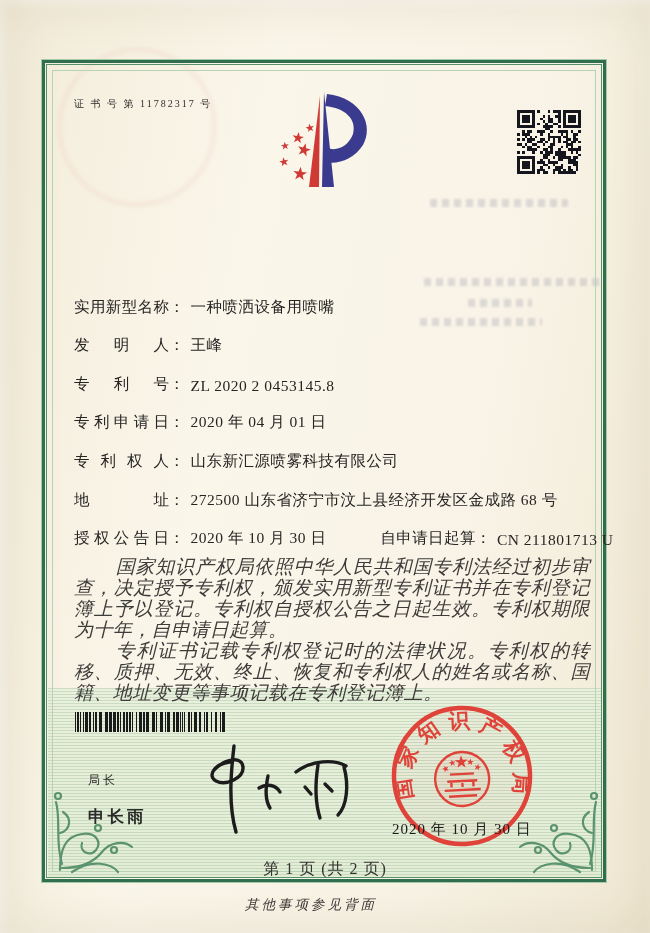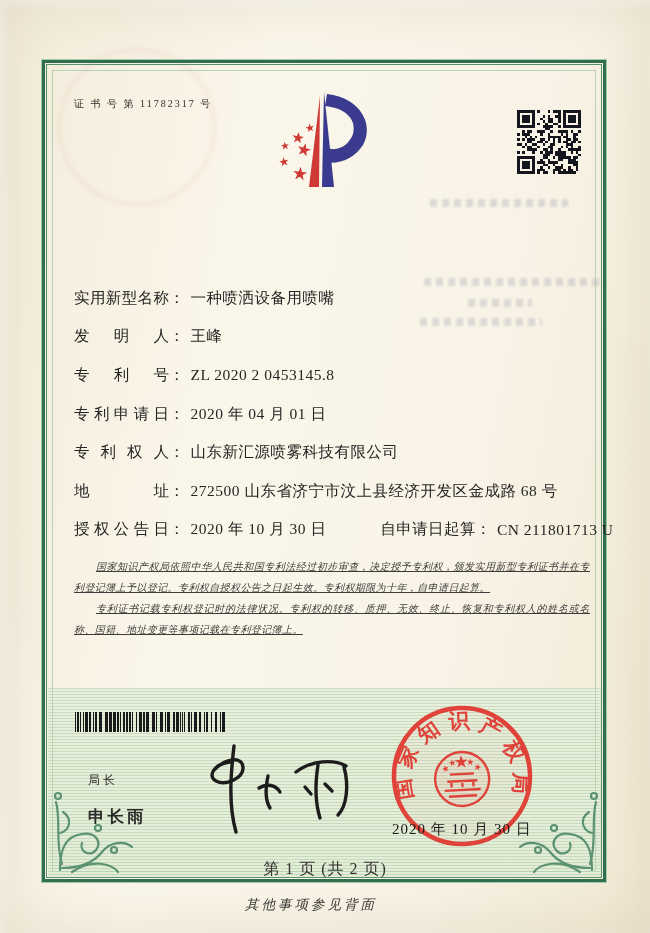--- a/index.html
+++ b/index.html
@@ -27,28 +27,28 @@
   .ghost-circle{position:absolute;left:58px;top:48px;width:152px;height:152px;border-radius:50%;
     border:3px solid rgba(226,132,128,.14);filter:blur(2px);z-index:0;}
   
   .cert-no{position:absolute;left:74px;top:97px;font-size:10px;letter-spacing:2px;color:#2e2d2b;z-index:3;}
   .logo{position:absolute;left:272px;top:84px;z-index:3;}
   .qr{position:absolute;left:517px;top:110px;z-index:3;}
   .title{position:absolute;left:0;right:0;top:203px;text-align:center;font-size:31px;font-weight:bold;
     letter-spacing:11px;text-indent:11px;color:#141414;z-index:3;}
   
   .fields{position:absolute;left:74px;right:66px;top:279px;z-index:3;}
-  .field-row{height:38.6px;display:flex;align-items:center;font-size:15.5px;color:#262524;}
+  .field-row{height:38.6px;display:flex;align-items:flex-end;font-size:15.5px;color:#262524;}
   .f-label{display:inline-block;width:95px;text-align:justify;text-align-last:justify;flex:none;}
   .f-colon{flex:none;margin-right:6px;}
   .f-value{letter-spacing:.5px;white-space:nowrap;}
   .f-gap{width:54px;flex:none;}
   
   .body-text{position:absolute;left:74px;right:60px;top:556px;z-index:3;
-    font-size:10px;line-height:21px;font-style:italic;color:#3e3c3a;text-align:justify;letter-spacing:.4px;text-decoration:underline;}
+    font-size:19px;line-height:21px;font-style:italic;color:#3e3c3a;text-align:justify;letter-spacing:.4px;}
   .body-text p{margin:0;text-indent:2.2em;}
   
   .barcode{position:absolute;left:75px;top:712px;z-index:3;}
   .sig-title{position:absolute;left:88px;top:772px;font-size:12px;letter-spacing:3px;color:#2a2a28;z-index:3;}
   .sig-name{position:absolute;left:88px;top:806px;font-size:16.5px;letter-spacing:3px;color:#2a2a28;z-index:3;font-weight:bold;}
   .signature{position:absolute;left:192px;top:740px;z-index:3;}
   .seal{position:absolute;left:388px;top:702px;z-index:3;transform:rotate(-3deg);opacity:.95;}
   .seal-date{position:absolute;left:392px;top:820px;font-size:15px;letter-spacing:1px;color:#1c1b1a;z-index:4;}
   .page-footer{position:absolute;left:0;right:0;top:859px;text-align:center;font-size:16px;
     letter-spacing:1px;color:#33322f;z-index:3;}

